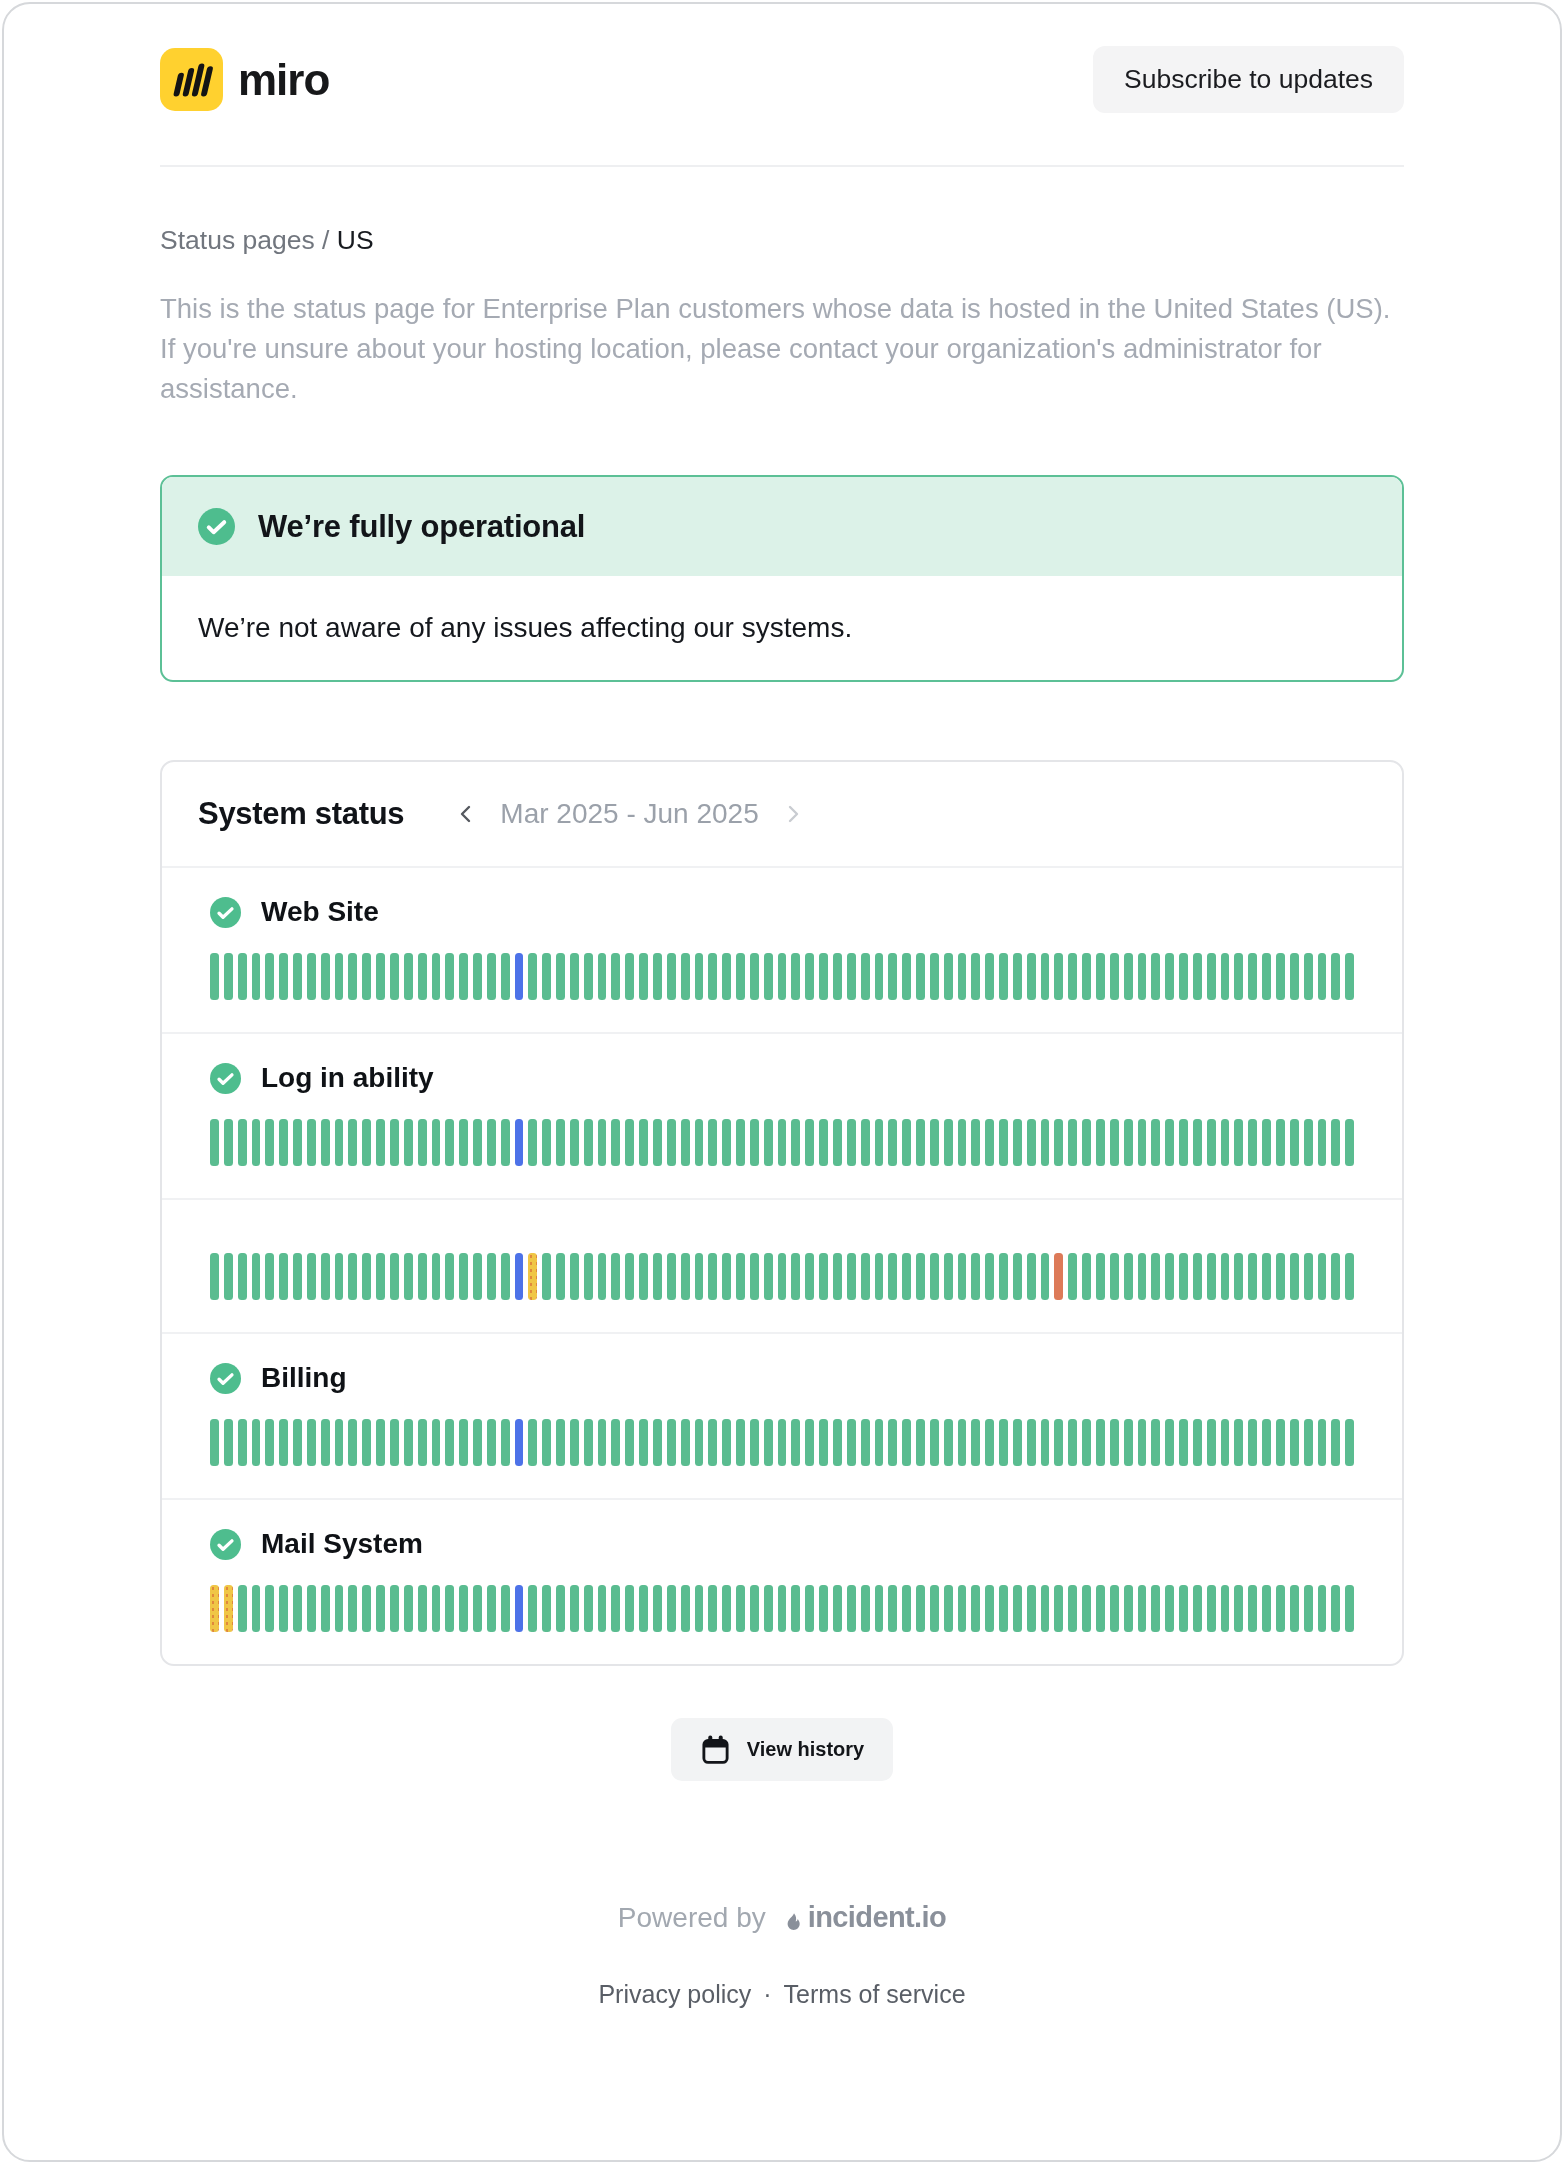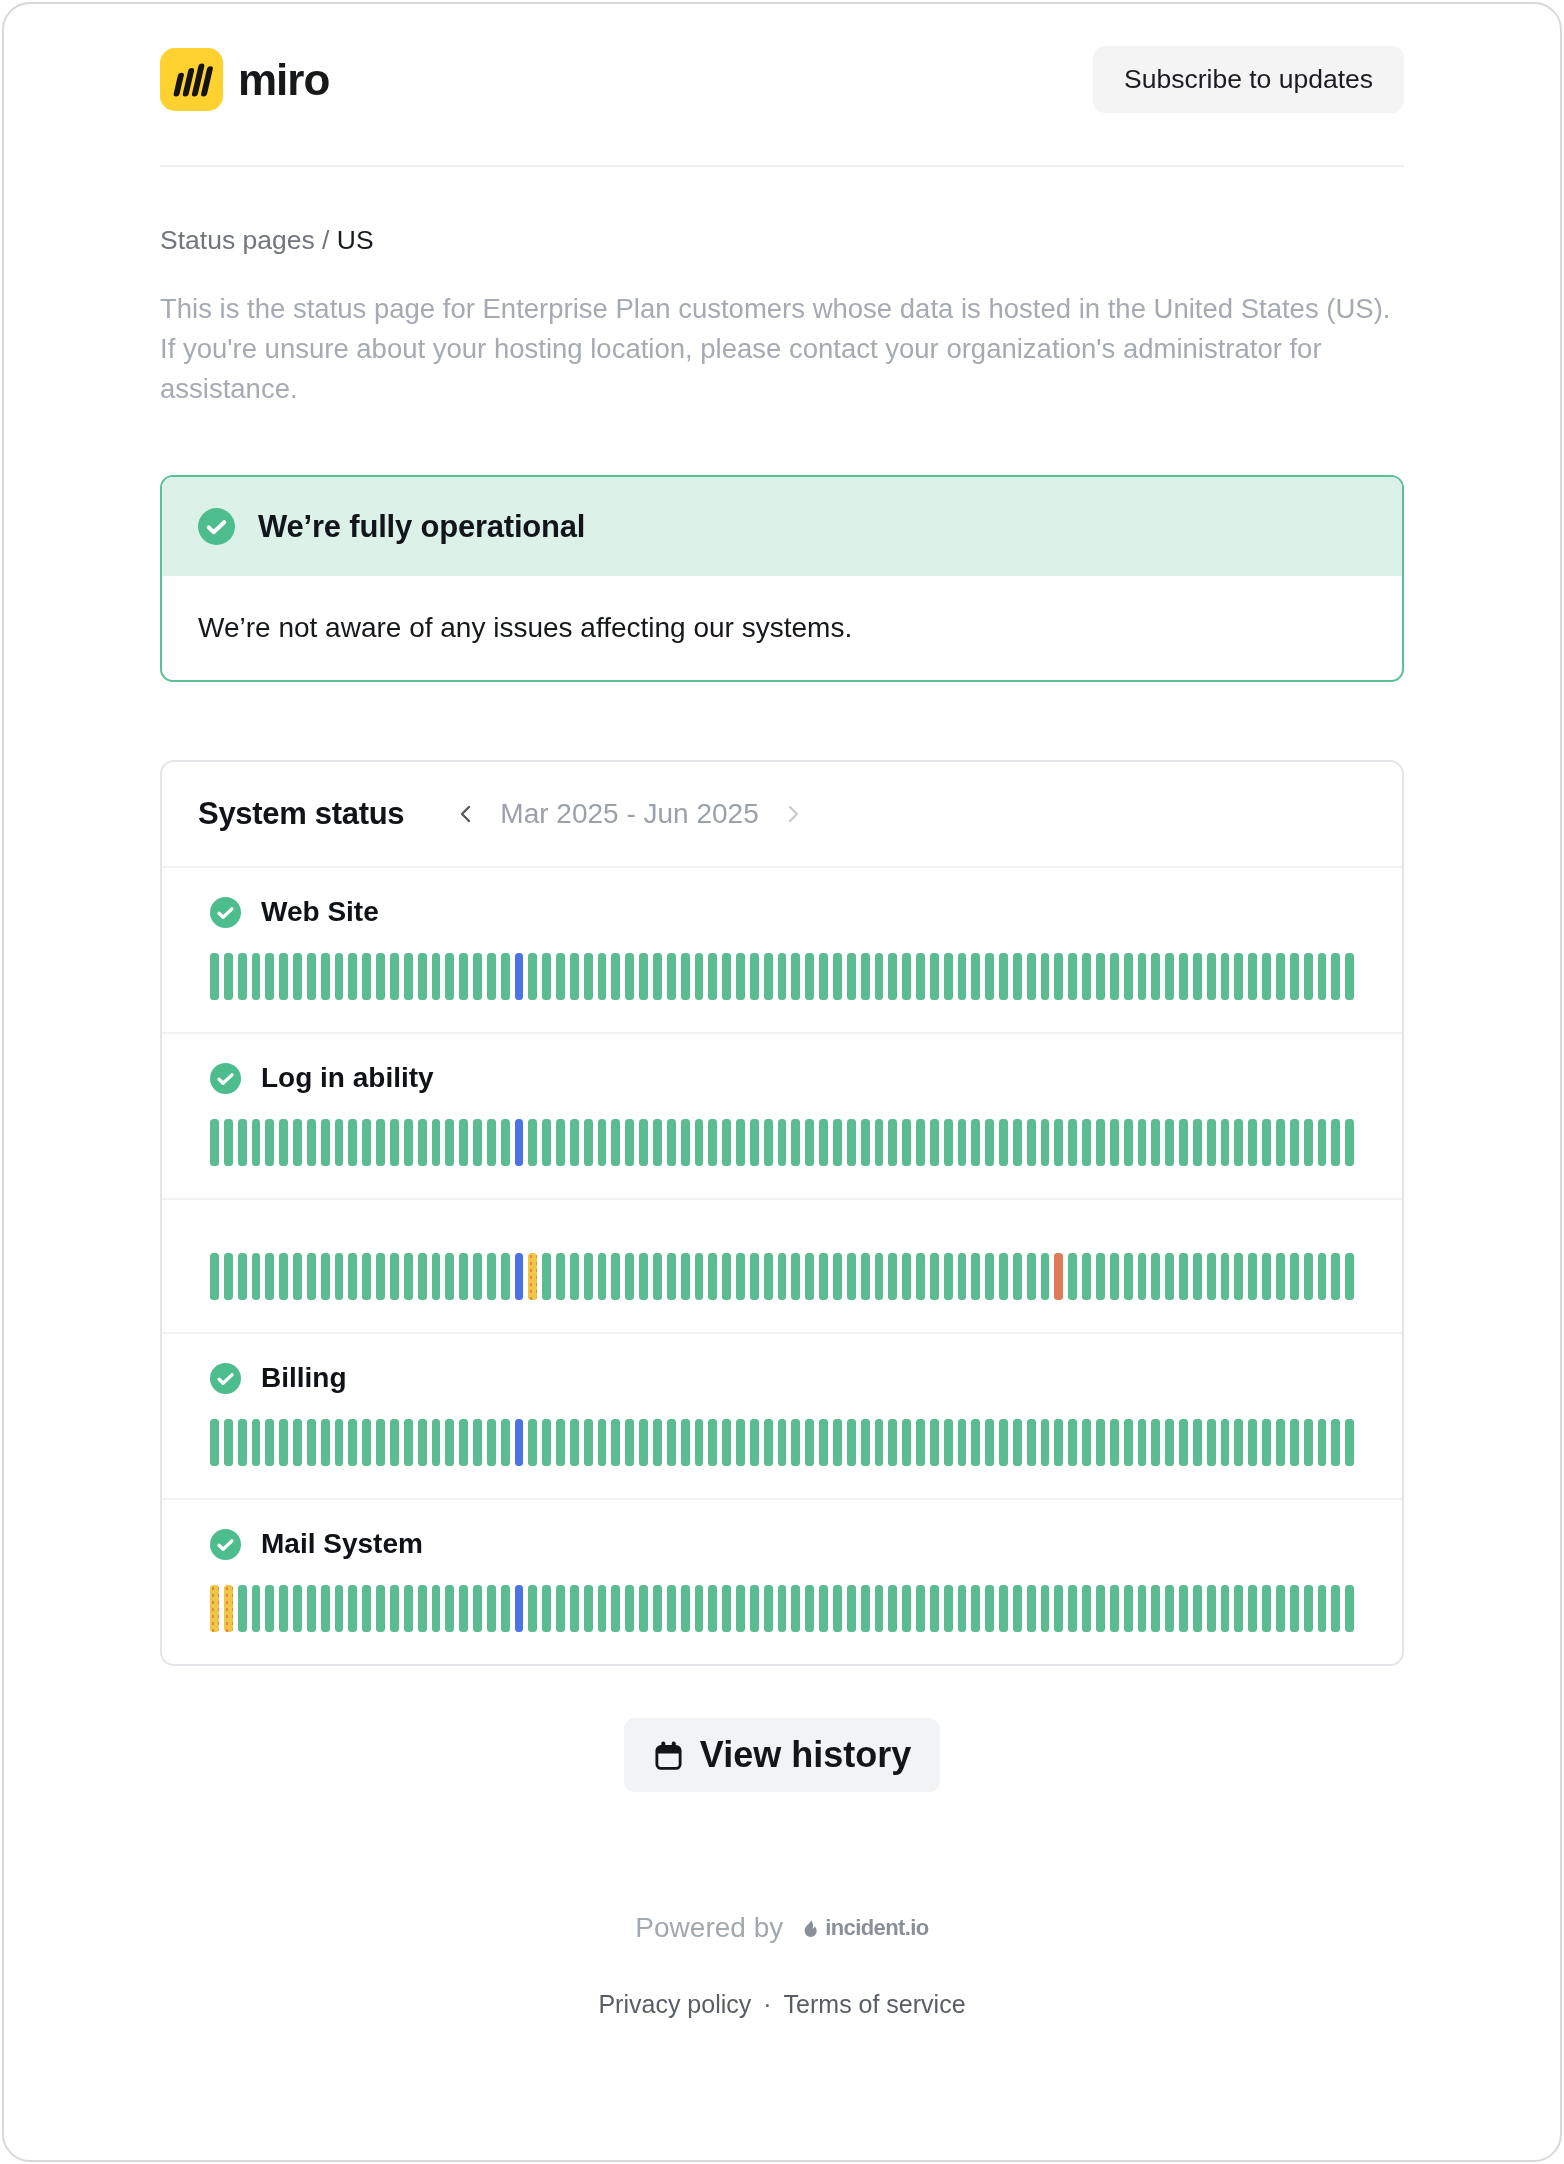--- a/index.html
+++ b/index.html
@@ -68,28 +68,28 @@
   .bar.degraded {
     background-color: var(--c-degraded, #f0c646);
     background-image: radial-gradient(#e0893c 1.4px, rgba(0,0,0,0) 1.5px);
     background-size: 6px 7px;
   }
 
   
   .view-history-btn {
     margin: 52px auto 0; display: flex; align-items: center; gap: 16px; width: fit-content;
     background: #f2f3f4; border: none; cursor: pointer; border-radius: 11px;
-    padding: 16px 29px; font-family: inherit; font-size: 36px; font-weight: 600; color: #131519;
+    padding: 16px 29px; font-family: inherit; font-size: 20px; font-weight: 600; color: #131519;
   }
 
   
   .footer { margin-top: 120px; text-align: center; }
   .powered { display: flex; align-items: center; justify-content: center; gap: 14px; font-size: 28px; color: #a2a8b0; }
   .incident-logo { display: inline-flex; align-items: flex-end; gap: 2px; }
-  .incident-text { font-size: 22px; font-weight: 800; color: #8a909a; letter-spacing: -0.6px; }
+  .incident-text { font-size: 29px; font-weight: 800; color: #8a909a; letter-spacing: -0.6px; }
   .footer-links { margin-top: 46px; font-size: 25px; color: #595e66; display: flex; justify-content: center; gap: 12px; }
   .footer-links a { color: inherit; text-decoration: none; cursor: pointer; }
 </style>
 </head>
 <body>
 
 <div class="page-frame"></div>
 
 <div class="content">
 

